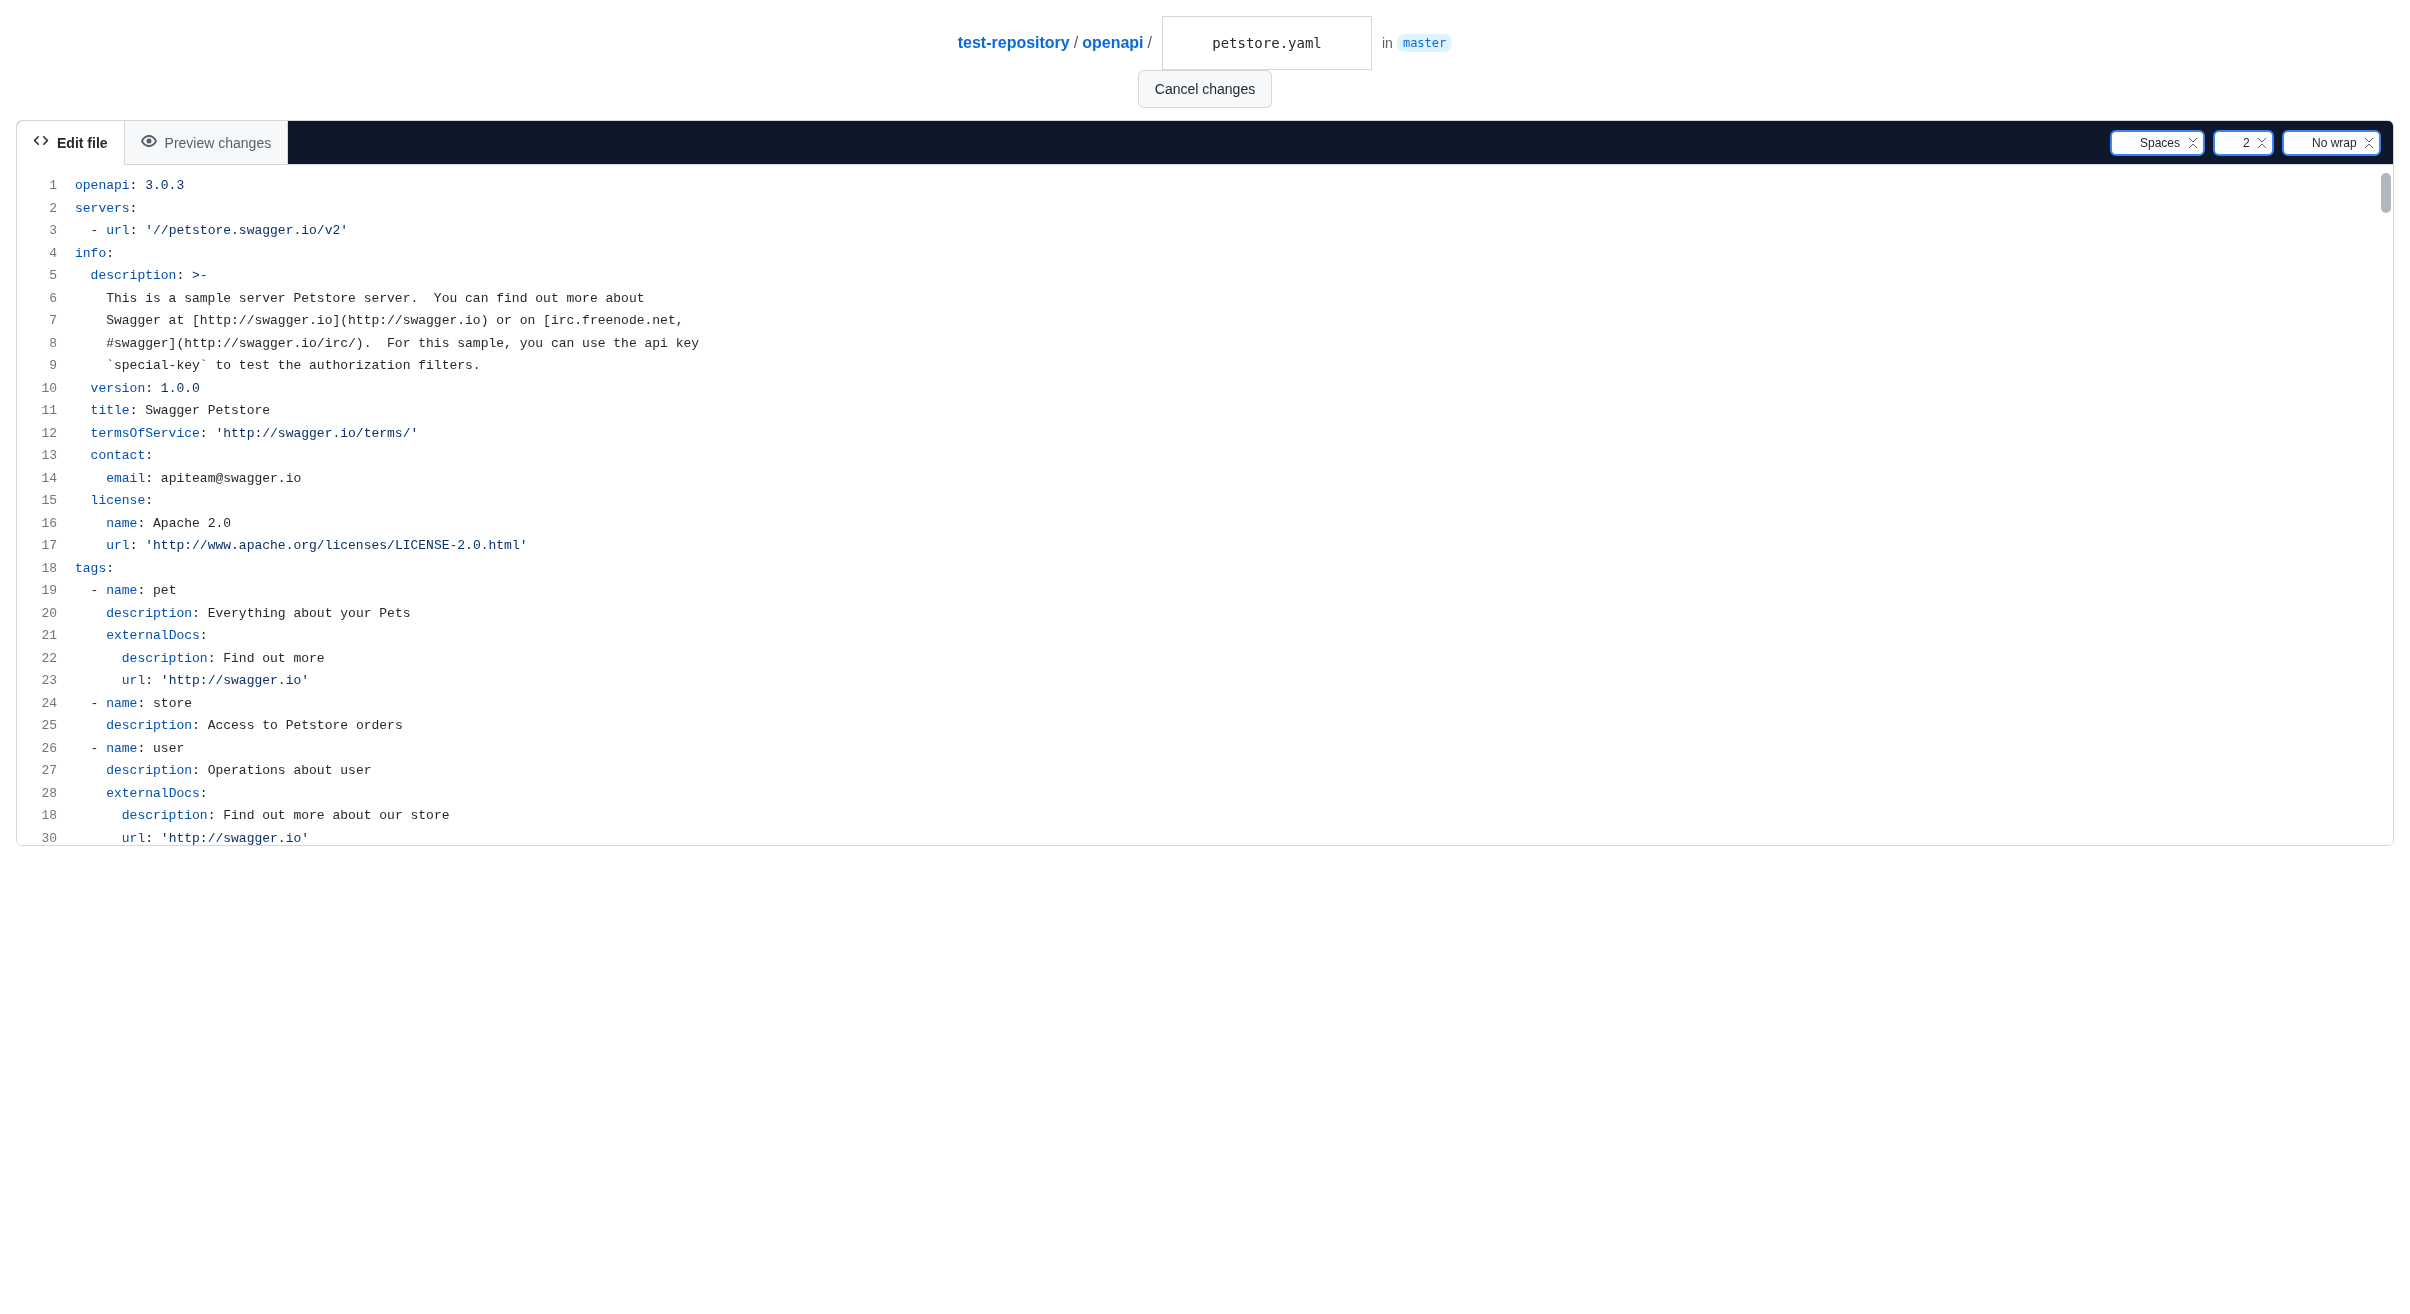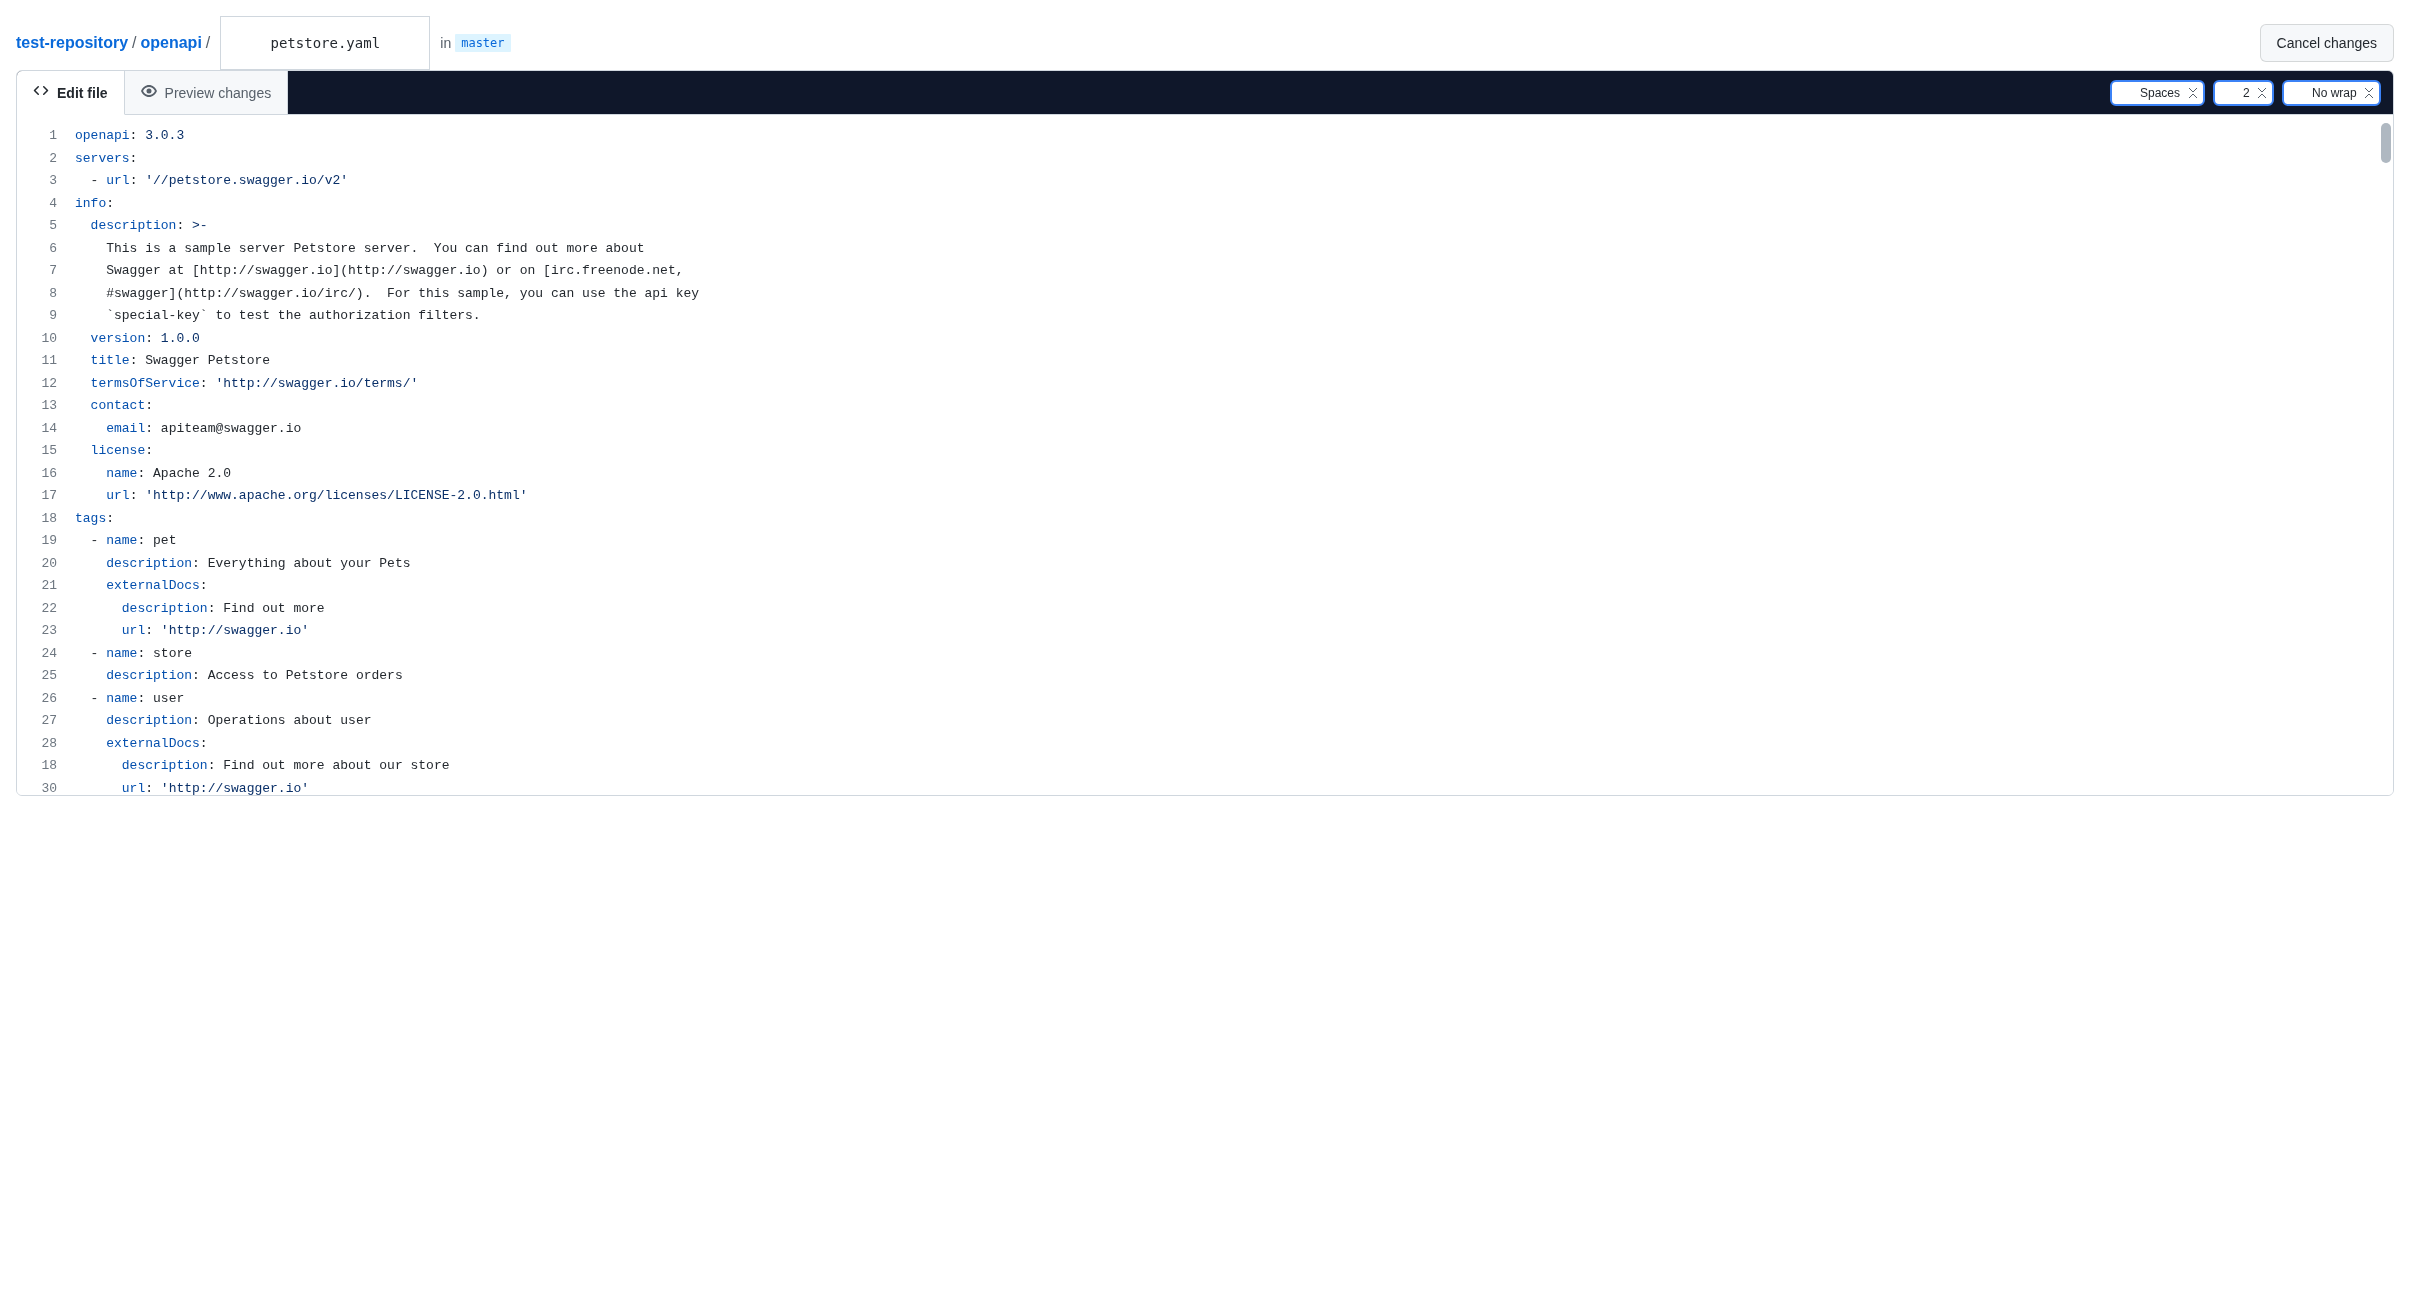--- a/index.html
+++ b/index.html
@@ -11,21 +11,22 @@
     color: #24292f;
     background: #ffffff;
   }
   .page {
     padding: 16px;
   }
   .header-row {
     display: flex;
     align-items: center;
     justify-content: space-between;
-    margin-bottom: 0;
+    margin-bottom: 12px;
+    flex-direction: column;
   }
   .breadcrumb {
     display: flex;
     align-items: center;
     font-size: 16px;
   }
   .breadcrumb a {
     color: #0969da;
     text-decoration: none;
     font-weight: 600;
@@ -50,21 +51,21 @@
     color: #57606a;
     font-size: 14px;
     margin: 0 4px;
   }
   .branch-badge {
     font-family: ui-monospace, SFMono-Regular, "SF Mono", Menlo, Consolas, monospace;
     font-size: 12px;
     background: #ddf4ff;
     color: #0969da;
     padding: 2px 6px;
-    border-radius: 1px;
+    border-radius: 8px;
   }
   .btn {
     font-size: 14px;
     font-weight: 500;
     padding: 10px 16px;
     border: 1px solid rgba(27,31,36,0.15);
     border-radius: 6px;
     background: #f6f8fa;
     color: #24292f;
     cursor: pointer;

